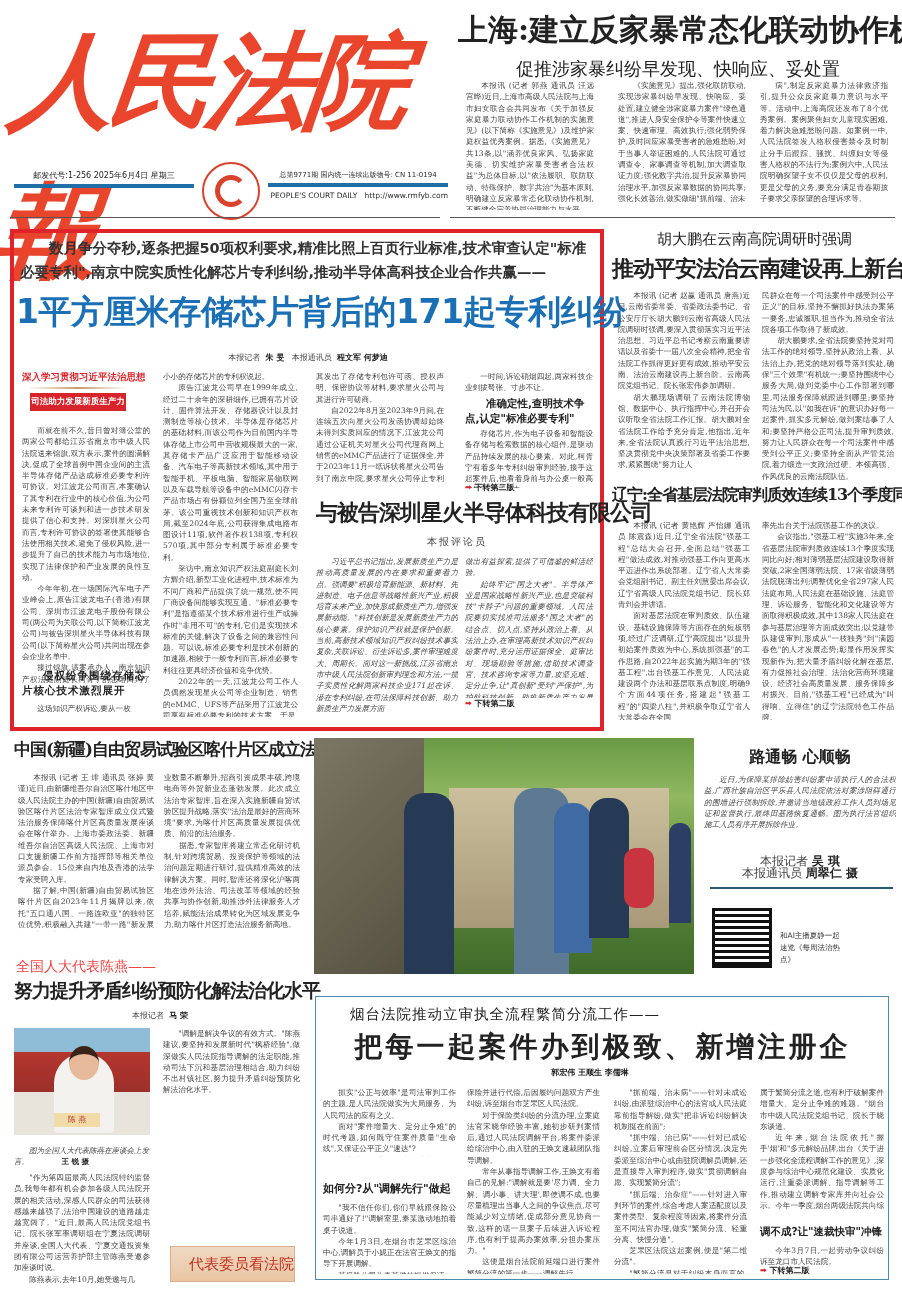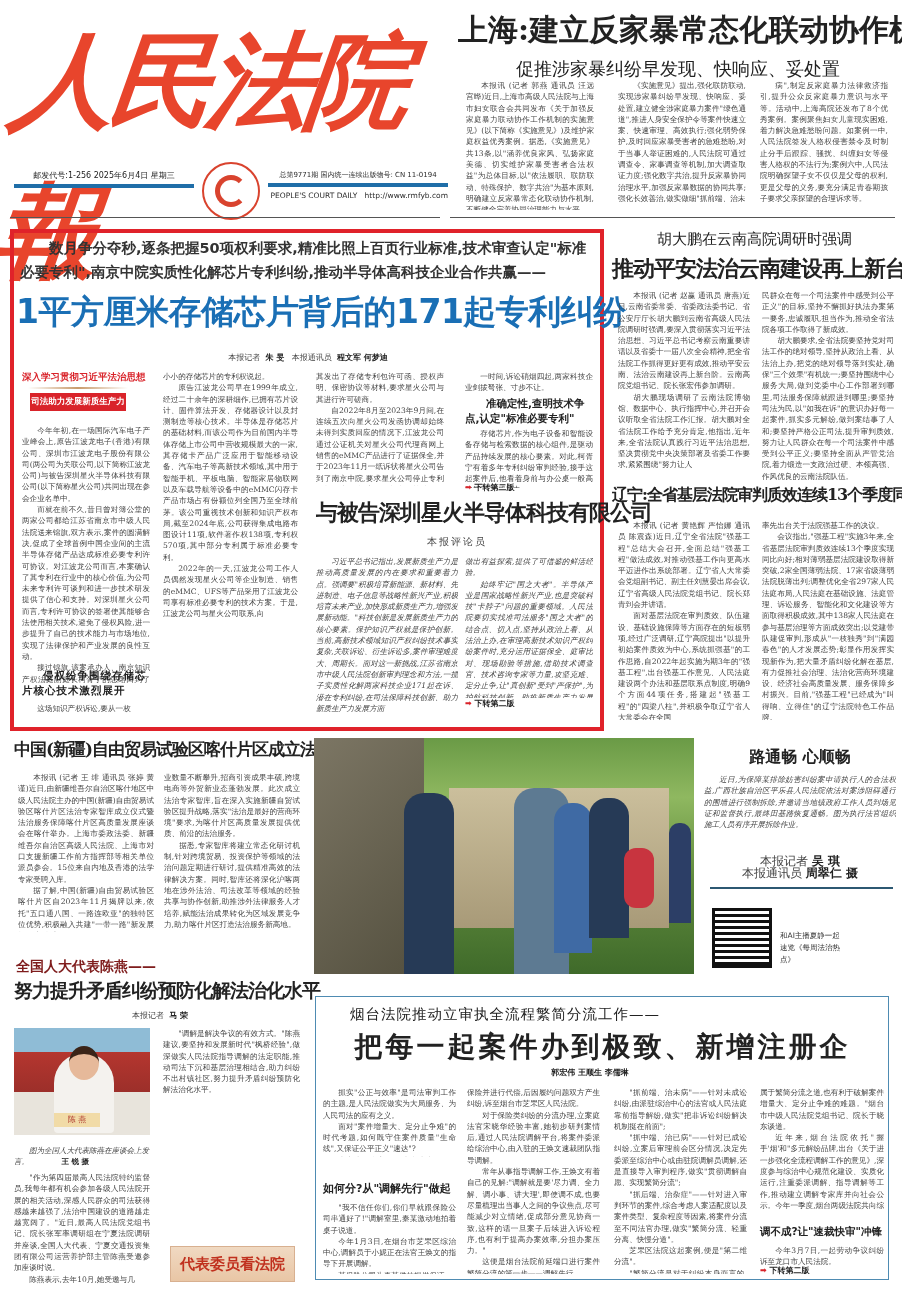--- a/index.html
+++ b/index.html
@@ -17,21 +17,21 @@
 .body{font-size:7.6px;line-height:11.3px;color:#444;text-align:justify;overflow:hidden}
 .body p{text-indent:2em}
 .byline{font-size:8px;color:#444;text-align:center}
 .byline b{color:#222;font-family:"DejaVu Sans",sans-serif}
 .cont{font-family:"DejaVu Sans",sans-serif;font-size:8px;font-weight:bold;color:#222;text-align:left}
 .cont .arrow{color:#d9232a}
 .box-red{border:4px solid #e0222a}
 .box-blue{border:1.5px solid #4e8bb2}
 .sec-head{font-family:"DejaVu Sans",sans-serif;font-weight:bold;font-size:11px;color:#222}
 .photo{overflow:hidden}
-.badge{background:linear-gradient(#f0d9c2,#e9c6a5);border:1px solid #d8b090;color:#c0301e;font-weight:bold;text-align:center}
+.badge{background:linear-gradient(#f0d9c2,#e9c6a5);border:1px solid #d8b090;color:#c0301e;font-weight:normal;text-align:right}
 </style>
 </head>
 <body>
 
 <div class="abs mast-title">人民法院報</div>
 <div class="abs meta-left">
   <div style="margin-bottom:3px">邮发代号:1-256 2025年6月4日 星期三</div>
   <div class="blue-bar"></div>
 </div>
 <div class="abs logo">
@@ -68,31 +68,32 @@
   <b>朱 旻</b>&nbsp;&nbsp;
   <span>本报通讯员</span>&nbsp;
   <b>程文军 何梦迪</b>
 </div>
 <div class="abs" style="left:22px;top:371px;width:112px;height:48px">
   <div style="font-family:'DejaVu Serif',serif;font-weight:bold;font-size:9.5px;color:#d9232a;text-align:center;white-space:nowrap">深入学习贯彻习近平法治思想</div>
   <div style="margin:3px auto 0;width:100px;height:2px;background:linear-gradient(90deg,transparent,#c89a6a,transparent)"></div>
   <div style="margin:4px auto 0;width:96px;background:#d9232a;color:#fff;font-family:'DejaVu Sans',sans-serif;font-size:8.5px;font-weight:bold;text-align:center;padding:3px 0">司法助力发展新质生产力</div>
 </div>
 <div class="abs body" style="left:22px;top:425px;width:128px;height:260px">
+  <p>而就在前不久,昔日曾对簿公堂的两家公司都给江苏省南京市中级人民法院送来锦旗,双方表示,案件的圆满解决,促成了全球首例中国企业间的主流半导体存储产品达成标准必要专利许可协议。对江波龙公司而言,本案确认了其专利在行业中的核心价值,为公司未来专利许可谈判和进一步技术研发提供了信心和支持。对深圳星火公司而言,专利许可协议的签署使其能够合法使用相关技术,避免了侵权风险,进一步提升了自己的技术能力与市场地位,实现了法律保护和产业发展的良性互动。</p>
   <p>今年年初,在一场国际汽车电子产业峰会上,原告江波龙电子(香港)有限公司、深圳市江波龙电子股份有限公司(两公司为关联公司,以下简称江波龙公司)与被告深圳星火半导体科技有限公司(以下简称星火公司)共同出现在参会企业名单中。</p>
-  <p>而就在前不久,昔日曾对簿公堂的两家公司都给江苏省南京市中级人民法院送来锦旗,双方表示,案件的圆满解决,促成了全球首例中国企业间的主流半导体存储产品达成标准必要专利许可协议。对江波龙公司而言,本案确认了其专利在行业中的核心价值,为公司未来专利许可谈判和进一步技术研发提供了信心和支持。对深圳星火公司而言,专利许可协议的签署使其能够合法使用相关技术,避免了侵权风险,进一步提升了自己的技术能力与市场地位,实现了法律保护和产业发展的良性互动。</p>
   <p>接过锦旗,该案承办人、南京知识产权法庭副庭长柯胥宁的思绪回到了2024年那个火热的夏天……</p>
 </div>
 <div class="abs" style="left:22px;top:668px;width:128px;font-family:'DejaVu Sans',sans-serif;font-weight:bold;font-size:10.5px;line-height:15px;color:#222;text-indent:2em;letter-spacing:1px">侵权纷争围绕存储芯片核心技术激烈展开</div>
 <div class="abs body" style="left:22px;top:703px;width:128px;height:14px">
     <p>这场知识产权诉讼,要从一枚</p>
   </div>
 <div class="abs body" style="left:163px;top:371px;width:135px;height:346px">
   <p style="text-indent:0">小小的存储芯片的专利权说起。</p>
   <p>原告江波龙公司早在1999年成立,经过二十余年的深耕细作,已拥有芯片设计、固件算法开发、存储器设计以及封测制造等核心技术。半导体是存储芯片的基础材料,而该公司作为目前国内半导体存储上市公司中营收规模最大的一家,其存储卡产品广泛应用于智能移动设备、汽车电子等高新技术领域,其中用于智能手机、平板电脑、智能家居物联网以及车载导航等设备中的eMMC闪存卡产品市场占有份额位列全国乃至全球前茅。该公司重视技术创新和知识产权布局,截至2024年底,公司获得集成电路布图设计11项,软件著作权138项,专利权570项,其中部分专利属于标准必要专利。</p>
+  <p>采访中,南京知识产权法庭副庭长刘方辉介绍,新型工业化进程中,技术标准为不同厂商和产品提供了统一规范,使不同厂商设备间能够实现互通。"标准必要专利"是指遵循某个技术标准进行生产或操作时"非用不可"的专利,它们是实现技术标准的关键,解决了设备之间的兼容性问题。可以说,标准必要专利是技术创新的加速器,相较于一般专利而言,标准必要专利往往更具经济价值和竞争优势。</p>
   <p>2022年的一天,江波龙公司工作人员偶然发现星火公司等企业制造、销售的eMMC、UFS等产品采用了江波龙公司享有标准必要专利的技术方案。于是,江波龙公司与星火公司联系,向</p>
 </div>
 <div class="abs body" style="left:316px;top:371px;width:128px;height:115px">
   <p style="text-indent:0">其发出了存储专利包许可函、授权声明、保密协议等材料,要求星火公司与其进行许可磋商。</p>
   <p>自2022年8月至2023年9月间,在连续五次向星火公司发函协调却始终未得到实质回应的情况下,江波龙公司通过公证机关对星火公司代理商网上销售的eMMC产品进行了证据保全,并于2023年11月一纸诉状将星火公司告到了南京中院,要求星火公司停止专利侵权行为,销毁库存侵权产品并赔偿经济损失100万元。</p>
 </div>
 <div class="abs body" style="left:465px;top:371px;width:128px;height:24px">
     <p>一时间,诉讼硝烟四起,两家科技企业剑拔弩张、寸步不让。</p>
   </div>
 <div class="abs" style="left:465px;top:396px;width:130px;font-family:'DejaVu Sans',sans-serif;font-weight:bold;font-size:10.5px;line-height:15px;color:#222;text-indent:2em">准确定性,查明技术争点,认定"标准必要专利"</div>
@@ -158,21 +159,21 @@
     <p>近日,为保障某排除妨害纠纷案申请执行人的合法权益,广西壮族自治区平乐县人民法院依法对案涉阻碍通行的围墙进行强制拆除,并邀请当地镇政府工作人员到场见证和监督执行,最终田基路恢复通畅。图为执行法官组织施工人员有序开展拆除作业。</p>
   </div>
 <div class="abs" style="left:704px;top:855px;width:192px;font-size:12px;color:#444;text-align:center;line-height:12px">
   <div><span>本报记者</span>&nbsp;<b style="color:#222">吴 琪</b></div>
   <div><span>本报通讯员</span>&nbsp;<b style="color:#222">周翠仁 摄</b></div>
 </div>
 <div class="abs" style="left:710px;top:887px;width:183px;height:1.5px;background:#2c5872"></div>
 <div class="abs" style="left:712px;top:908px;width:60px;height:60px;background:repeating-linear-gradient(0deg,#111 0 3px,#fff 3px 6px),#111;border:3px solid #111;outline:2px solid #fff"></div>
 <div class="abs" style="left:780px;top:930px;width:60px;font-family:'DejaVu Sans',sans-serif;font-size:7.5px;line-height:12px;color:#333">和AI主播夏静一起速览《每周法治热点》</div>
 
-<div class="abs" style="left:16px;top:958px;width:280px;font-family:'DejaVu Sans',sans-serif;font-weight:bold;font-size:14px;color:#7f1d1d">全国人大代表陈燕——</div>
+<div class="abs" style="left:16px;top:958px;width:280px;font-family:'DejaVu Sans',sans-serif;font-weight:normal;font-size:14px;color:#ef4444">全国人大代表陈燕——</div>
 <div class="abs headline" style="left:14px;top:978px;width:292px;font-size:19px;text-align:center;letter-spacing:-1px">努力提升矛盾纠纷预防化解法治化水平</div>
 <div class="abs byline" style="left:14px;top:1010px;width:292px">
   <span>本报记者</span>&nbsp;&nbsp;<b>马 荣</b>
 </div>
 <div class="abs photo" style="left:14px;top:1028px;width:136px;height:107px;background:linear-gradient(180deg,#8fbcd6 0%,#8fbcd6 22%,#b5362f 22%,#9c2f2a 60%,#e8e4dc 60%)">
   <div style="position:absolute;left:40px;top:25px;width:60px;height:80px;background:#f4f2ee;border-radius:30px 30px 4px 4px"></div>
   <div style="position:absolute;left:55px;top:18px;width:30px;height:34px;background:#e6b99a;border-radius:50%;border-top:8px solid #3a2418"></div>
   <div style="position:absolute;left:40px;top:85px;width:46px;height:14px;background:#f1dba7;font-size:8px;color:#b03a2e;text-align:center;line-height:14px">陈 燕</div>
 </div>
 <div class="abs" style="left:14px;top:1145px;width:136px;font-size:7.5px;line-height:11px;color:#444;font-style:italic;text-indent:2em">

